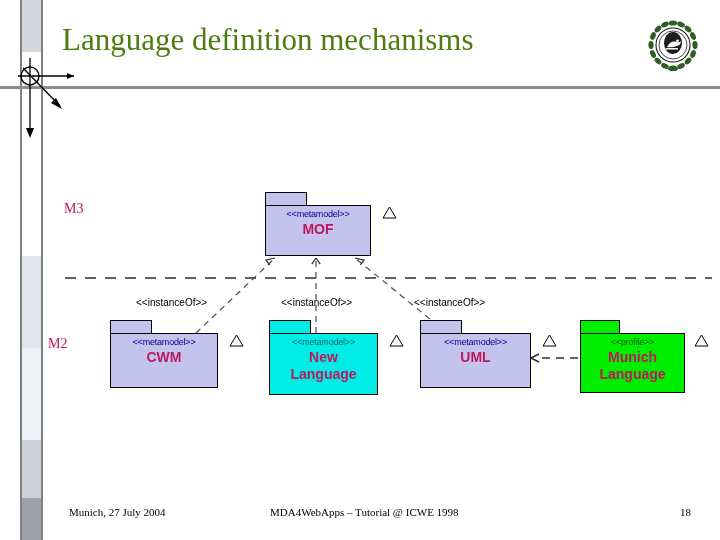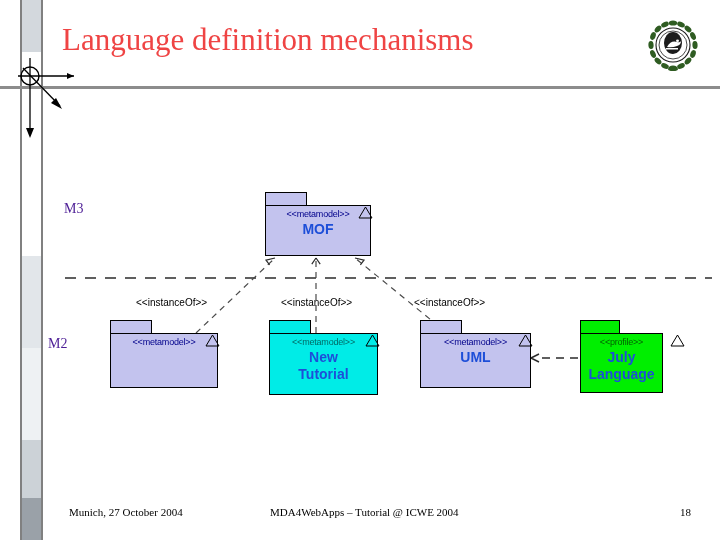--- a/index.html
+++ b/index.html
@@ -28,55 +28,55 @@
   
   .title-rule{position:absolute;left:0;top:86px;width:720px;height:3px;background:#8c8c8c;}
 
   
   .axis-glyph{position:absolute;left:12px;top:54px;width:70px;height:90px;}
 
   
   .slide-title{
     position:absolute;left:62px;top:20px;width:560px;
     font-family:"Liberation Serif", serif;
-    font-size:31px;font-weight:400;color:#ef4444;
+    font-size:31px;font-weight:400;color:#4d7c0f;
     letter-spacing:0px;line-height:40px;white-space:nowrap;
   }
 
   
   .logo{position:absolute;left:645px;top:18px;width:56px;height:60px;}
 
   
   .level-label{
     position:absolute;font-family:"Liberation Serif", serif;
-    font-size:14px;color:#4c1d95;
+    font-size:14px;color:#be185d;
   }
   .lvl-m3{left:64px;top:201px;}
   .lvl-m2{left:48px;top:336px;}
 
   
-  .pkg{position:absolute;}
+  .pkg{position:absolute;padding-left:24px;}
   .pkg .tab{
     position:absolute;left:0;top:0;height:14px;
     border:1px solid #000;border-bottom:none;box-sizing:border-box;
   }
   .pkg .body{
     position:absolute;left:0;
     border:1px solid #000;box-sizing:border-box;
     text-align:center;
   }
   .pkg .stereo{
     font-family:"Liberation Sans", sans-serif;
     font-size:9px;color:#00008b;
     display:block;margin-top:3px;letter-spacing:-0.2px;
     white-space:nowrap;
   }
   .pkg .pname{
     font-family:"Liberation Sans", sans-serif;
-    font-weight:bold;font-size:14px;color:#1d4ed8;
+    font-weight:bold;font-size:14px;color:#be185d;
     display:block;margin-top:2px;line-height:17px;
     white-space:pre-line;
   }
   .pkg .tri{
     position:absolute;right:6px;top:14px;
     width:0;height:0;
     border-left:7px solid transparent;
     border-right:7px solid transparent;
     border-bottom:12px solid transparent;
   }
@@ -211,34 +211,35 @@
         <svg width="15" height="13" viewBox="0 0 15 13">
             <polygon points="7.5,1 14,12 1,12" fill="none" stroke="#000" stroke-width="1"></polygon>
           </svg>
       </div>
     </div>
 
     <div class="pkg lav" style="left:110px;top:320px;width:108px;height:68px;">
       <div class="tab" style="width:42px;"></div>
       <div class="body" style="top:13px;width:108px;height:55px;">
         <span class="stereo">&lt;&lt;metamodel&gt;&gt;</span>
+        <span class="pname">CWM</span>
       </div>
       <div class="tri">
         <svg width="15" height="13" viewBox="0 0 15 13">
             <polygon points="7.5,1 14,12 1,12" fill="none" stroke="#000" stroke-width="1"></polygon>
           </svg>
       </div>
     </div>
 
     <div class="pkg cyan" style="left:269px;top:320px;width:109px;height:75px;">
       <div class="tab" style="width:42px;"></div>
       <div class="body" style="top:13px;width:109px;height:62px;">
         <span class="stereo">&lt;&lt;metamodel&gt;&gt;</span>
         <span class="pname">New
-Tutorial</span>
+Language</span>
       </div>
       <div class="tri">
         <svg width="15" height="13" viewBox="0 0 15 13">
             <polygon points="7.5,1 14,12 1,12" fill="none" stroke="#000" stroke-width="1"></polygon>
           </svg>
       </div>
     </div>
 
     <div class="pkg lav" style="left:420px;top:320px;width:111px;height:68px;">
       <div class="tab" style="width:42px;"></div>
@@ -248,37 +249,37 @@
       </div>
       <div class="tri">
         <svg width="15" height="13" viewBox="0 0 15 13">
             <polygon points="7.5,1 14,12 1,12" fill="none" stroke="#000" stroke-width="1"></polygon>
           </svg>
       </div>
     </div>
 
     <div class="pkg green" style="left:580px;top:320px;width:103px;height:73px;">
       <div class="tab" style="width:40px;"></div>
-      <div class="body" style="top:13px;width:83px;height:60px;">
+      <div class="body" style="top:13px;width:105px;height:60px;">
         <span class="stereo">&lt;&lt;profile&gt;&gt;</span>
-        <span class="pname">July
+        <span class="pname">Munich
 Language</span>
       </div>
       <div class="tri">
         <svg width="15" height="13" viewBox="0 0 15 13">
             <polygon points="7.5,1 14,12 1,12" fill="none" stroke="#000" stroke-width="1"></polygon>
           </svg>
       </div>
     </div>
 
     <div class="rel-label io1">&lt;&lt;instanceOf&gt;&gt;</div>
     <div class="rel-label io2">&lt;&lt;instanceOf&gt;&gt;</div>
     <div class="rel-label io3">&lt;&lt;instanceOf&gt;&gt;</div>
 
   </div>
 
   <div class="footer">
-    <span class="f-left">Munich, 27 October 2004</span>
-    <span class="f-center">MDA4WebApps – Tutorial @ ICWE 2004</span>
+    <span class="f-left">Munich, 27 July 2004</span>
+    <span class="f-center">MDA4WebApps – Tutorial @ ICWE 1998</span>
     <span class="f-right">18</span>
   </div>
 
 </div>
 
 </body></html>

